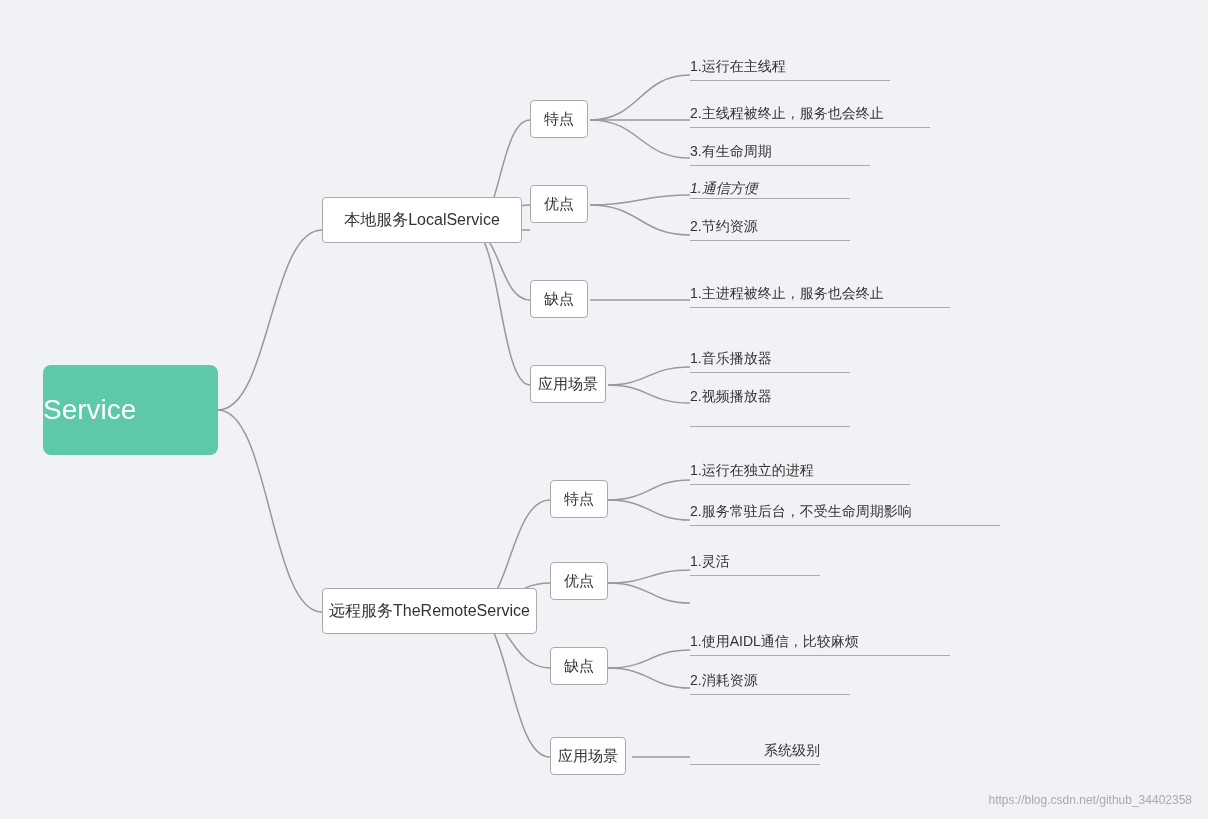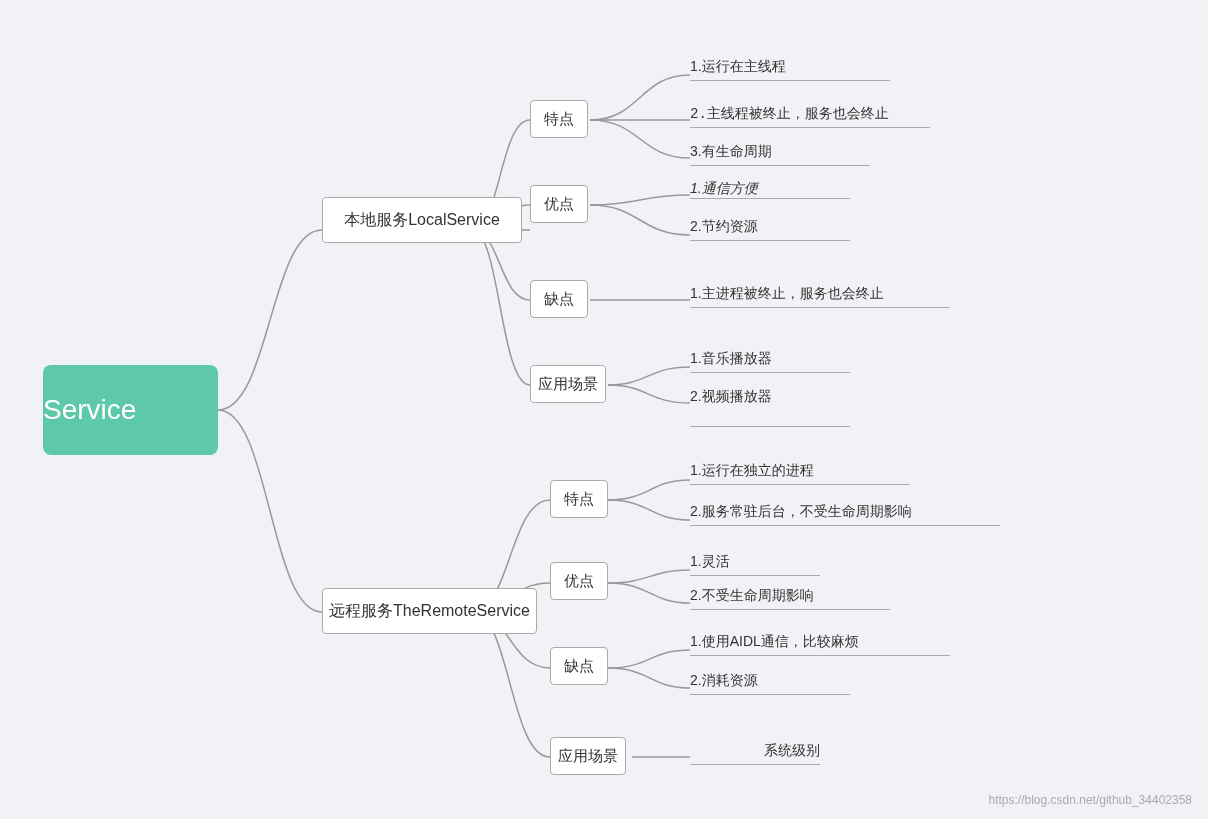--- a/index.html
+++ b/index.html
@@ -124,21 +124,21 @@
     <span>远程服务TheRemoteService</span>
   </div>
 
   <div class="node-box" style="left:530px; top:100px; width:58px; height:38px;">
     <span>特点</span>
   </div>
 
   <div class="node-leaf" style="left:690px; top:58px; width:200px; padding-bottom:4px;">
     <span>1.运行在主线程</span>
   </div>
-  <div class="node-leaf" style="left:690px; top:105px; width:240px; padding-bottom:4px;font-family:Liberation Mono, monospace;">
+  <div class="node-leaf" style="left:690px; top:105px; width:240px; padding-bottom:4px;">
     <span>2.主线程被终止，服务也会终止</span>
   </div>
   <div class="node-leaf" style="left:690px; top:143px; width:180px; padding-bottom:4px;">
     <span>3.有生命周期</span>
   </div>
 
   <div class="node-box" style="left:530px; top:185px; width:58px; height:38px;">
     <span>优点</span>
   </div>
 
@@ -179,23 +179,20 @@
     <span>2.服务常驻后台，不受生命周期影响</span>
   </div>
 
   <div class="node-box" style="left:550px; top:562px; width:58px; height:38px;">
     <span>优点</span>
   </div>
 
   <div class="node-leaf" style="left:690px; top:553px; width:130px; padding-bottom:4px;">
     <span>1.灵活</span>
   </div>
-  <div class="node-leaf" style="left:690px; top:587px; width:200px; padding-bottom:4px;">
-    <span>2.不受生命周期影响</span>
-  </div>
 
   <div class="node-box" style="left:550px; top:647px; width:58px; height:38px;">
     <span>缺点</span>
   </div>
 
   <div class="node-leaf" style="left:690px; top:633px; width:260px; padding-bottom:4px;">
     <span>1.使用AIDL通信，比较麻烦</span>
   </div>
   <div class="node-leaf" style="left:690px; top:672px; width:160px; padding-bottom:4px;">
     <span>2.消耗资源</span>

